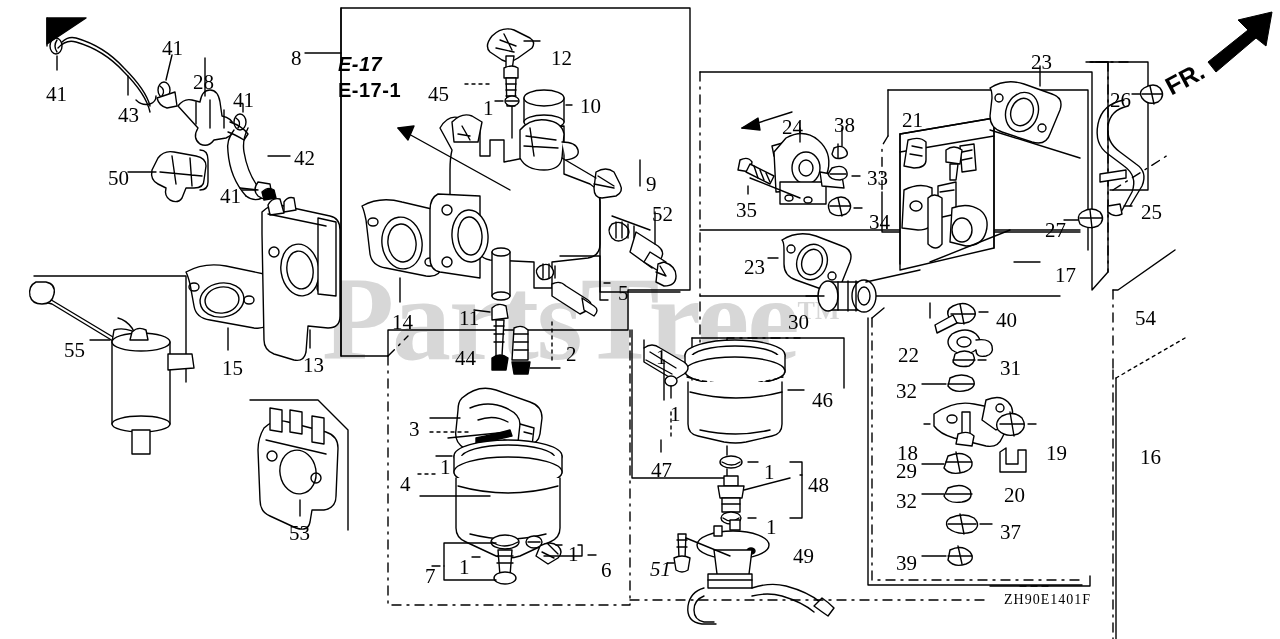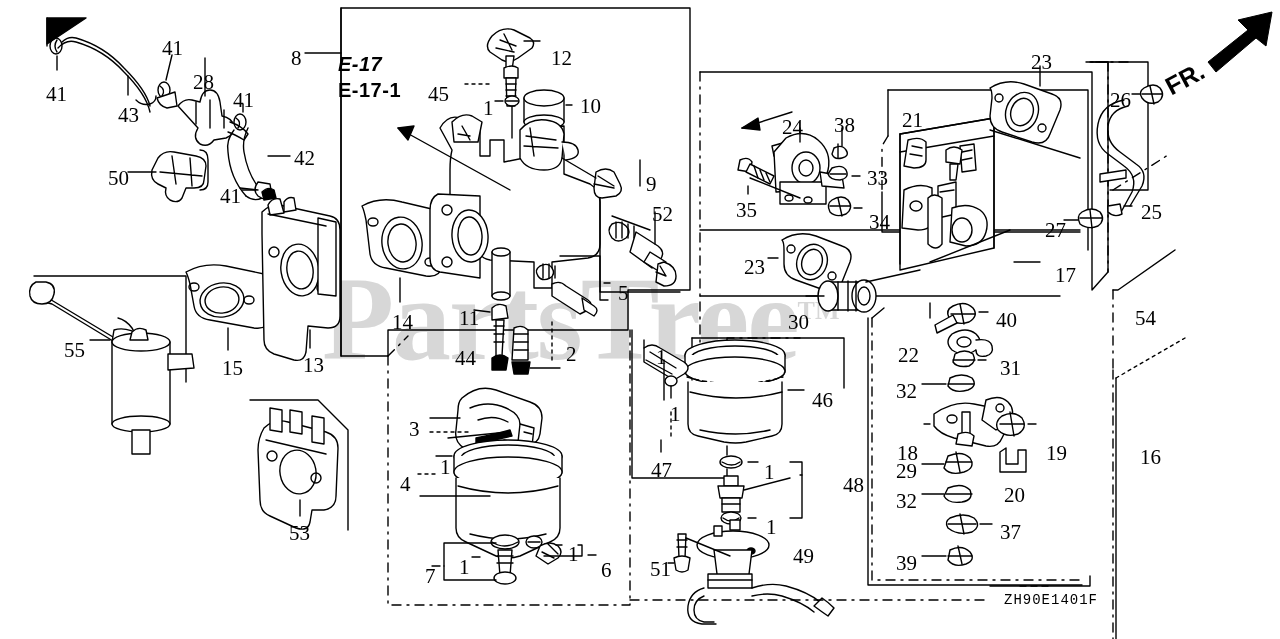--- a/index.html
+++ b/index.html
@@ -1,21 +1,21 @@
 <!DOCTYPE html>
 <html><head>
 <meta charset="utf-8">
 <style>
   html,body{margin:0;padding:0;background:#fff;}
   body{font-family:"Liberation Serif",serif;}
   #sheet{position:relative;width:1280px;height:639px;background:#ffffff;overflow:hidden;}
   #sheet svg.layer{position:absolute;left:0;top:0;width:1280px;height:639px;}
   .cal{position:absolute;font-family:"Liberation Serif",serif;font-size:21px;color:#000;line-height:1;white-space:nowrap;}
   .cal.b{font-family:"Liberation Sans",sans-serif;font-weight:bold;font-size:20px;letter-spacing:.5px;}
-  .code{position:absolute;font-family:Liberation Mono, monospace;font-size:14px;letter-spacing:1px;color:#000;}
+  .code{position:absolute;font-family:Liberation Serif, serif;font-size:14px;letter-spacing:1px;color:#000;}
   .wm{position:absolute;left:322px;top:252px;font-family:"Liberation Serif",serif;font-size:118px;font-weight:bold;
       color:#d7d7d7;letter-spacing:-2px;z-index:0;user-select:none;}
   .wm .tm{font-size:26px;vertical-align:super;letter-spacing:0;}
   .art{position:absolute;z-index:2;}
   .lbl{z-index:4;}
   .frtxt{position:absolute;z-index:5;font-family:"Liberation Sans",sans-serif;font-weight:bold;font-size:25px;
          color:#000;transform:rotate(-28deg);transform-origin:left bottom;letter-spacing:0px;}
 </style>
 </head>
 <body>
@@ -505,23 +505,23 @@
       <div class="cal lbl" style="left: 400px; top: 474px;">4</div>
       <div class="cal lbl" style="left: 425px; top: 566px;">7</div>
       <div class="cal lbl" style="left: 459px; top: 557px;">1</div>
       <div class="cal lbl" style="left: 568px; top: 544px;">1</div>
       <div class="cal lbl" style="left: 601px; top: 560px;">6</div>
       <div class="cal lbl" style="left: 656px; top: 347px;">1</div>
       <div class="cal lbl" style="left: 670px; top: 404px;">1</div>
       <div class="cal lbl" style="left: 651px; top: 460px;">47</div>
       <div class="cal lbl" style="left: 812px; top: 390px;">46</div>
       <div class="cal lbl" style="left: 764px; top: 462px;">1</div>
-      <div class="cal lbl" style="left: 808px; top: 475px; margin-left: 35px;">48</div>
+      <div class="cal lbl" style="left: 808px; top: 475px;">48</div>
       <div class="cal lbl" style="left: 766px; top: 517px;">1</div>
-      <div class="cal lbl" style="left: 650px; top: 559px;">51</div>
+      <div class="cal lbl" style="left: 650px; top: 559px; font-style: italic;">51</div>
       <div class="cal lbl" style="left: 793px; top: 546px;">49</div>
       <div class="cal lbl" style="left: 1031px; top: 52px;">23</div>
       <div class="cal lbl" style="left: 1110px; top: 90px;">26</div>
       <div class="cal lbl" style="left: 782px; top: 117px;">24</div>
       <div class="cal lbl" style="left: 834px; top: 115px;">38</div>
       <div class="cal lbl" style="left: 902px; top: 110px;">21</div>
       <div class="cal lbl" style="left: 867px; top: 168px;">33</div>
       <div class="cal lbl" style="left: 736px; top: 200px; text-align: center;">35</div>
       <div class="cal lbl" style="left: 869px; top: 212px;">34</div>
       <div class="cal lbl" style="left: 744px; top: 257px;">23</div>

